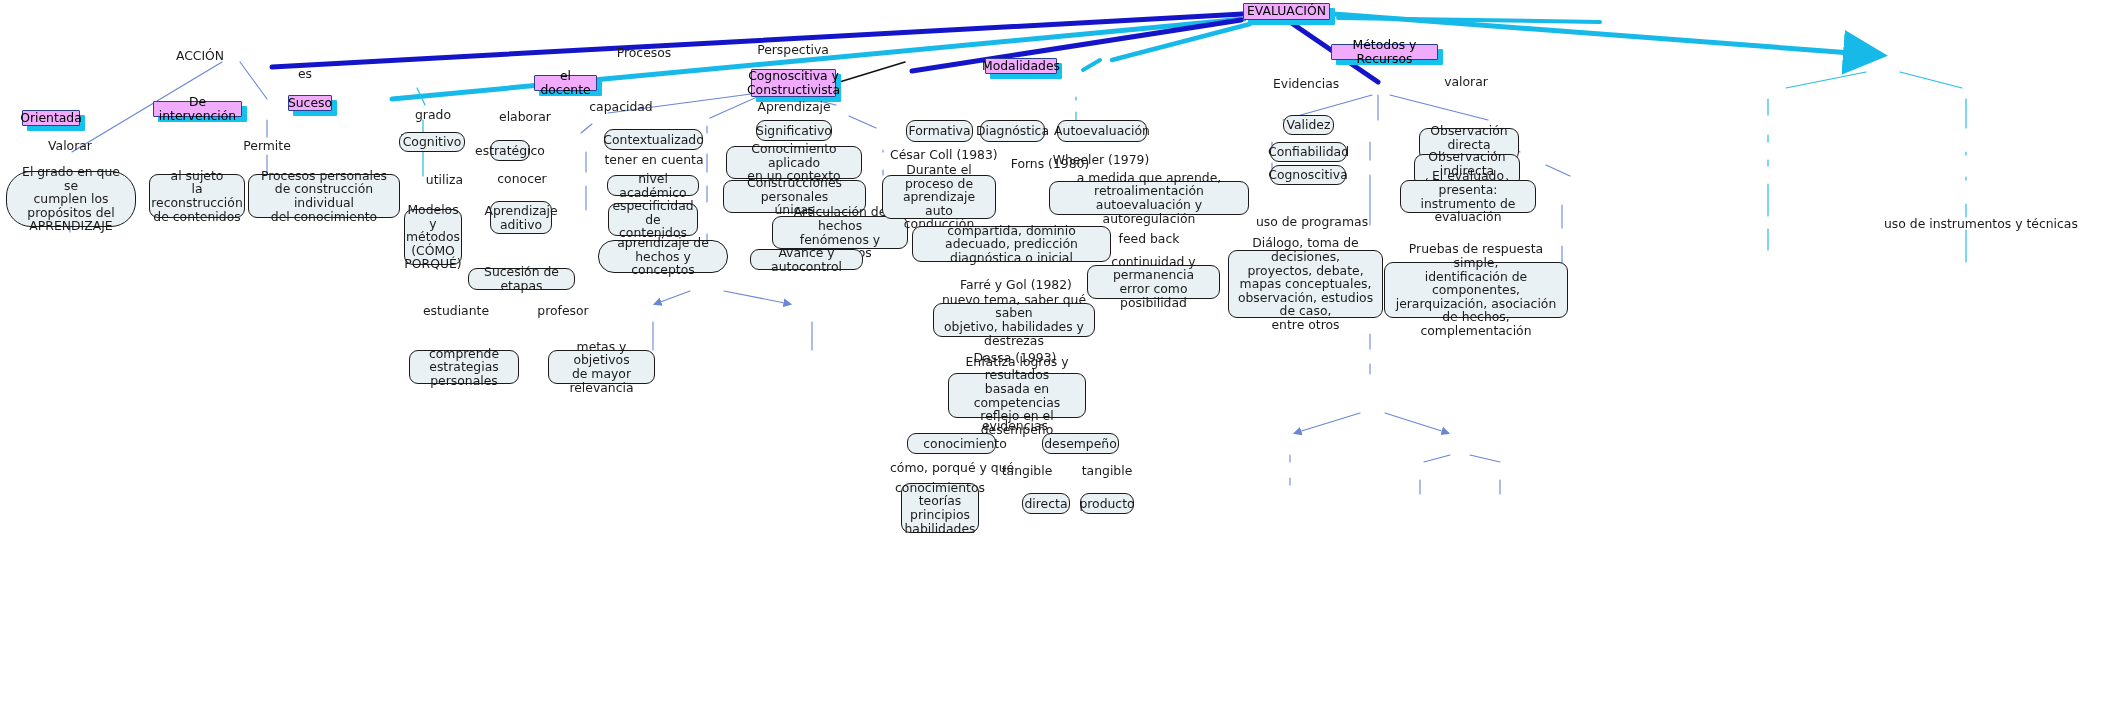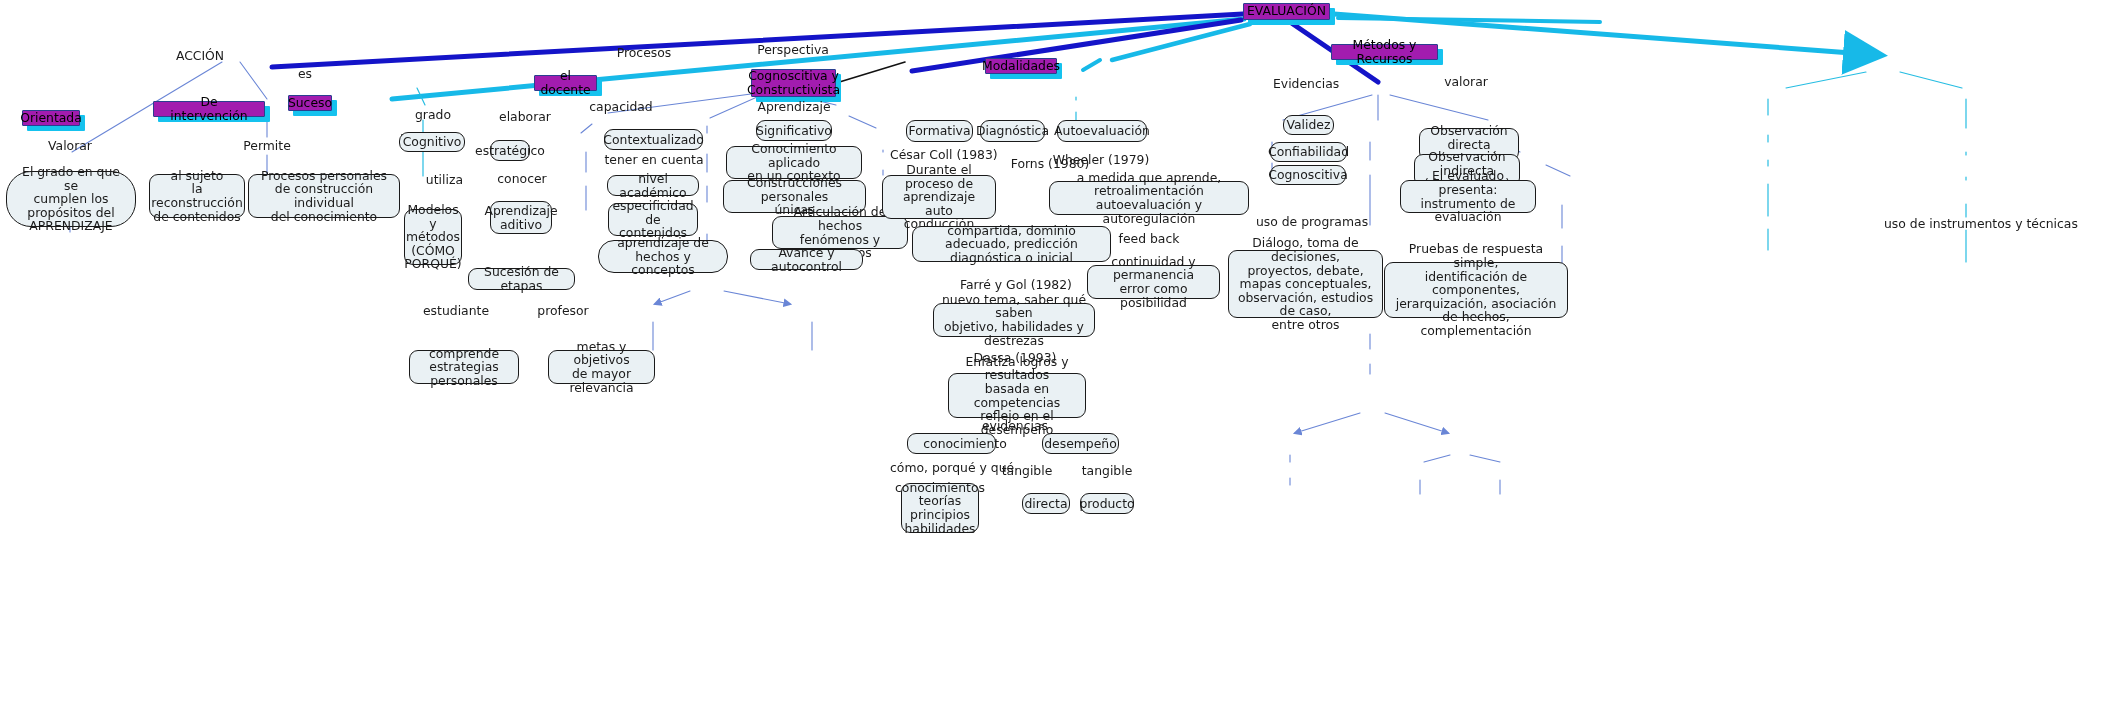--- a/index.html
+++ b/index.html
@@ -18,21 +18,21 @@
     color:#1b1b1b;
     font-size:12.4px;
     line-height:13.6px;
     text-align:center;
     padding:4px 7px;
     display:flex;align-items:center;justify-content:center;
   }
 
   
   .hl{
-    background:#a21caf;
+    background:#f0abfc;
     border:1px solid #2a3f8f;
     border-radius:1px;
     color:#000;
     font-size:12.4px;
     line-height:14px;
     text-align:center;
     padding:1px 6px 2px 6px;
     box-shadow:5px 5px 0 0 #15c2ee;
     display:flex;align-items:center;justify-content:center;
   }
@@ -169,21 +169,21 @@
 
   <div class="node hl" style="left:22px;top:110px;width:58px;height:16px;">
     <span>Orientada</span>
   </div>
   <div class="lbl" style="left:25px;top:139px;width:90px;">Valorar</div>
   <div class="node box" style="left:6px;top:171px;width:130px;height:56px;white-space:pre-line;border-radius:25px;">El grado en que se
 cumplen los
 propósitos del
 APRENDIZAJE</div>
 
-  <div class="node hl" style="left:153px;top:101px;width:112px;height:16px;">
+  <div class="node hl" style="left:153px;top:101px;width:89px;height:16px;">
     <span>De intervención</span>
   </div>
   <div class="lbl" style="left:222px;top:139px;width:90px;">Permite</div>
   <div class="node box" style="left:149px;top:174px;width:96px;height:44px;white-space:pre-line;">al sujeto
 la reconstrucción
 de contenidos</div>
 
   <div class="lbl" style="left:288px;top:67px;width:34px;">es</div>
   <div class="node hl" style="left:288px;top:95px;width:44px;height:16px;">
     <span>Suceso</span>

